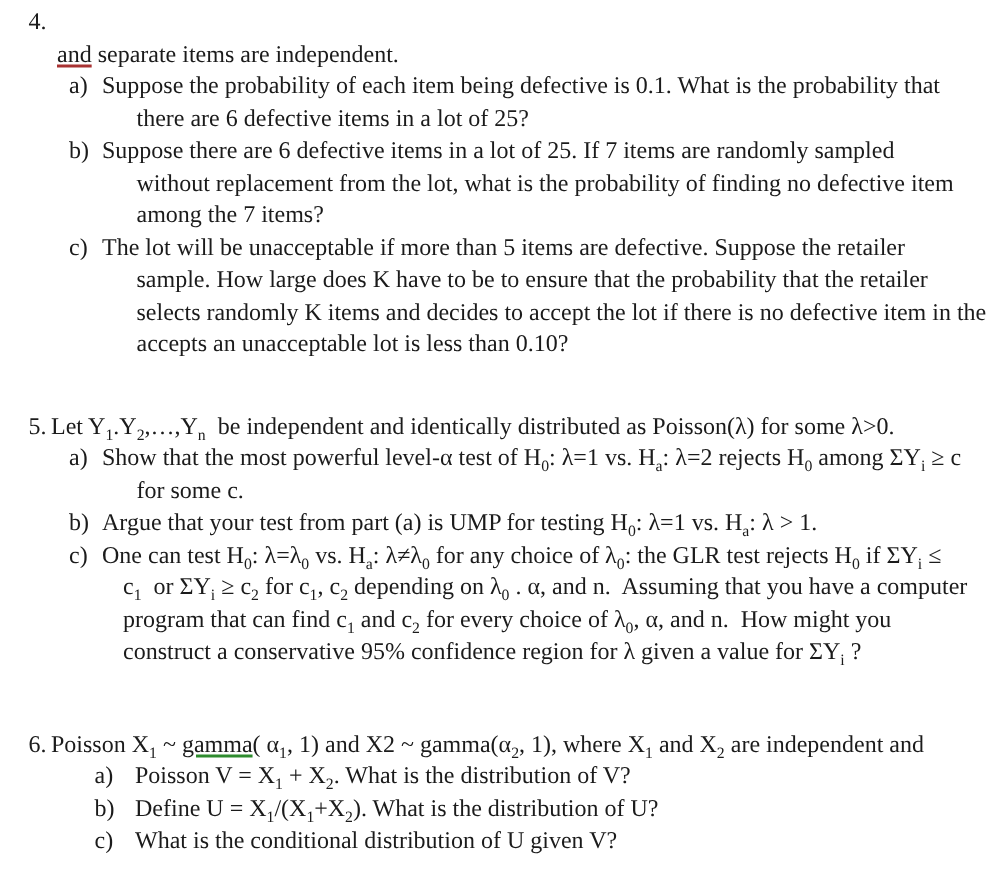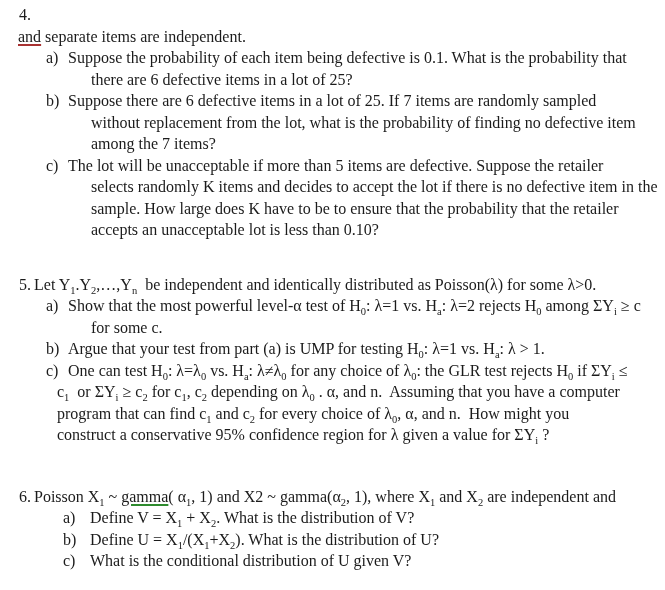--- a/index.html
+++ b/index.html
@@ -14,27 +14,27 @@
     font-size:16px;
     line-height:21.5px;
     color:#1b1b1b;
   }
   .line { position:relative; white-space:pre; height:21.5px; }
   .line .lbl { position:absolute; white-space:pre; }
   
   .line.num { padding-left:34px; }
   .line.num .lbl { left:19px; }
   
-  .line.cont { padding-left:18px; }
+  .line.cont { padding-left:18px;margin-left:20px; }
   
   .prob4 .line.item, .prob5 .line.item { padding-left:68px; }
   .prob4 .line.item .lbl, .prob5 .line.item .lbl { left:46px; }
   .prob4 .line.cont2, .prob5 .line.cont2 { padding-left:91px; }
   
-  .prob5 .line.cont3 { padding-left:57px; }
+  .prob5 .line.cont3 { padding-left:82px; }
   
   .prob6 .line.item { padding-left:90px; }
   .prob6 .line.item .lbl { left:63px; }
   .prob5 { margin-top:33px; }
   .prob6 { margin-top:40px; }
   sub { font-size:10.5px; line-height:0; }
   .u-green { text-decoration:underline; text-decoration-style:solid;
              text-decoration-color:var(--squiggle-green,#2e8b2e);
              text-decoration-thickness:2px; text-underline-offset:2px; }
   .u-red   { text-decoration:underline; text-decoration-style:solid;
@@ -48,36 +48,36 @@
 
   <section class="prob prob4">
     <div class="line num"><span class="lbl">4.</span></div>
     <div class="line cont"><span class="u-red">and</span><span> separate items are independent.</span></div>
     <div class="line item"><span class="lbl">a)</span><span>Suppose the probability of each item being defective is 0.1. What is the probability that</span></div>
     <div class="line cont2"><span>there are 6 defective items in a lot of 25?</span></div>
     <div class="line item"><span class="lbl">b)</span><span>Suppose there are 6 defective items in a lot of 25. If 7 items are randomly sampled</span></div>
     <div class="line cont2"><span>without replacement from the lot, what is the probability of finding no defective item</span></div>
     <div class="line cont2"><span>among the 7 items?</span></div>
     <div class="line item"><span class="lbl">c)</span><span>The lot will be unacceptable if more than 5 items are defective. Suppose the retailer</span></div>
+    <div class="line cont2"><span>sample. How large does K have to be to ensure that the probability that the retailer</span></div>
     <div class="line cont2"><span>selects randomly K items and decides to accept the lot if there is no defective item in the</span></div>
-    <div class="line cont2"><span>sample. How large does K have to be to ensure that the probability that the retailer</span></div>
     <div class="line cont2"><span>accepts an unacceptable lot is less than 0.10?</span></div>
   </section>
 
   <section class="prob prob5">
     <div class="line num"><span class="lbl">5.</span><span>Let Y</span><sub>1</sub><span>.Y</span><sub>2</sub><span>,…,Y</span><sub>n</sub><span>  be independent and identically distributed as Poisson(λ) for some λ&gt;0.</span></div>
     <div class="line item"><span class="lbl">a)</span><span>Show that the most powerful level-α test of H</span><sub>0</sub><span>: λ=1 vs. H</span><sub>a</sub><span>: λ=2 rejects H</span><sub>0</sub><span> among ΣY</span><sub>i</sub><span> ≥ c</span></div>
     <div class="line cont2"><span>for some c.</span></div>
     <div class="line item"><span class="lbl">b)</span><span>Argue that your test from part (a) is UMP for testing H</span><sub>0</sub><span>: λ=1 vs. H</span><sub>a</sub><span>: λ &gt; 1.</span></div>
     <div class="line item"><span class="lbl">c)</span><span>One can test H</span><sub>0</sub><span>: λ=λ</span><sub>0</sub><span> vs. H</span><sub>a</sub><span>: λ≠λ</span><sub>0</sub><span> for any choice of λ</span><sub>0</sub><span>: the GLR test rejects H</span><sub>0</sub><span> if ΣY</span><sub>i</sub><span> ≤</span></div>
     <div class="line cont3"><span>c</span><sub>1</sub><span>  or ΣY</span><sub>i</sub><span> ≥ c</span><sub>2</sub><span> for c</span><sub>1</sub><span>, c</span><sub>2</sub><span> depending on λ</span><sub>0</sub><span> . α, and n.  Assuming that you have a computer</span></div>
     <div class="line cont3"><span>program that can find c</span><sub>1</sub><span> and c</span><sub>2</sub><span> for every choice of λ</span><sub>0</sub><span>, α, and n.  How might you</span></div>
     <div class="line cont3"><span>construct a conservative 95% confidence region for λ given a value for ΣY</span><sub>i</sub><span> ?</span></div>
   </section>
 
   <section class="prob prob6">
     <div class="line num"><span class="lbl">6.</span><span>Poisson X</span><sub>1</sub><span> ~ </span><span class="u-green">gamma</span><span>( α</span><sub>1</sub><span>, 1) and X2 ~ gamma(α</span><sub>2</sub><span>, 1), where X</span><sub>1</sub><span> and X</span><sub>2</sub><span> are independent and</span></div>
-    <div class="line item"><span class="lbl">a)</span><span>Define V = X</span><sub>1</sub><span> + X</span><sub>2</sub><span>. What is the distribution of V?</span></div>
+    <div class="line item"><span class="lbl">a)</span><span>Poisson V = X</span><sub>1</sub><span> + X</span><sub>2</sub><span>. What is the distribution of V?</span></div>
     <div class="line item"><span class="lbl">b)</span><span>Define U = X</span><sub>1</sub><span>/(X</span><sub>1</sub><span>+X</span><sub>2</sub><span>). What is the distribution of U?</span></div>
     <div class="line item"><span class="lbl">c)</span><span>What is the conditional distribution of U given V?</span></div>
   </section>
 
 </div>
 
 </body></html>

